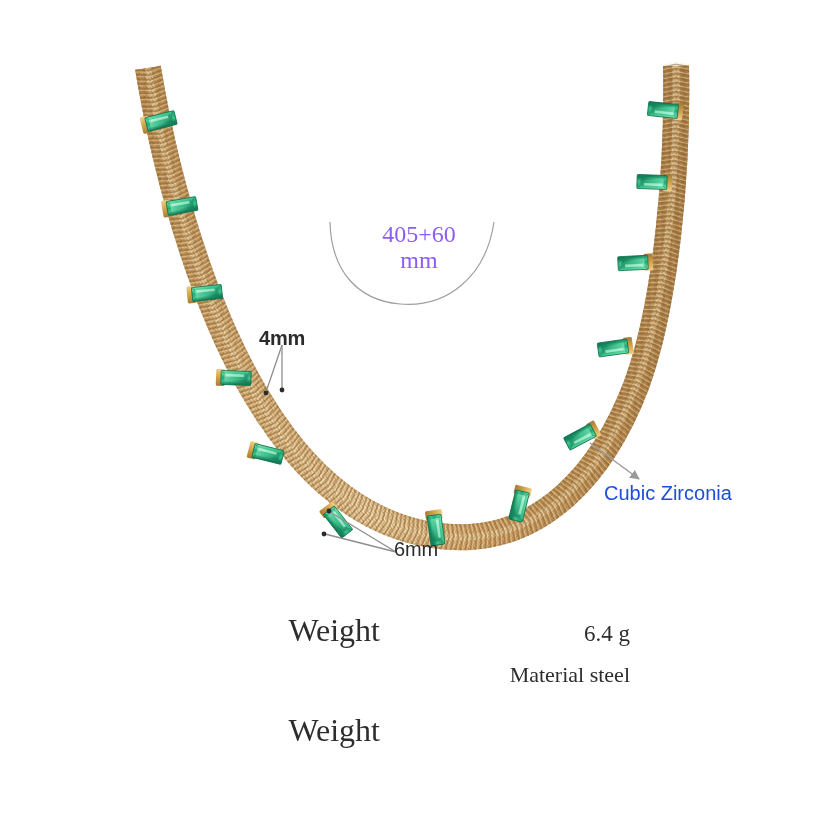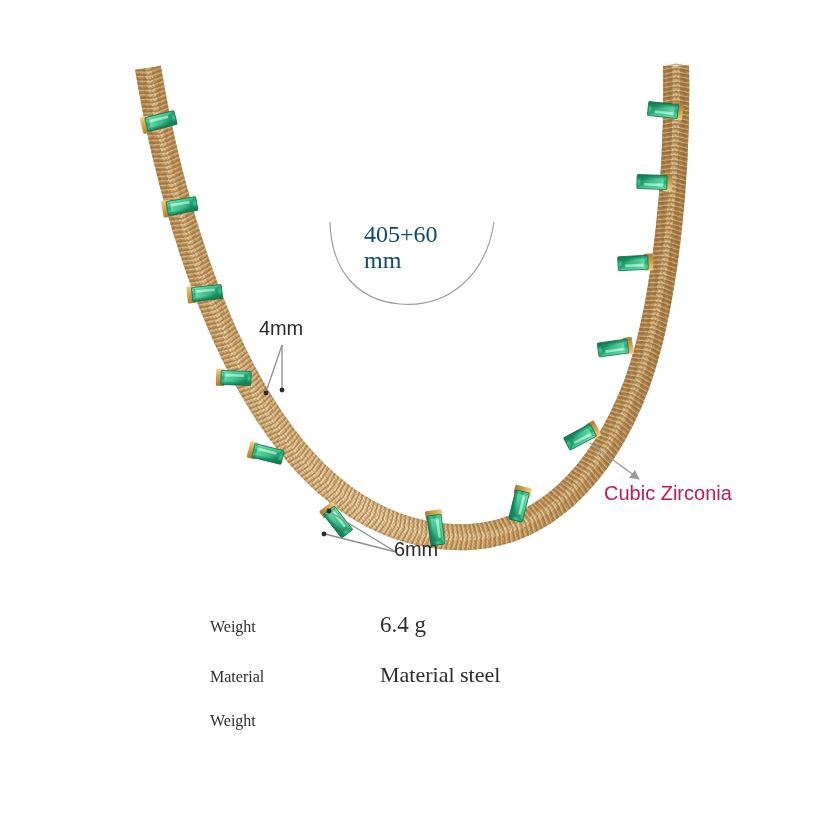--- a/index.html
+++ b/index.html
@@ -33,62 +33,63 @@
   .anno {
     position: absolute;
     white-space: pre;
     color: #3a3a3a;
     user-select: none;
   }
   .len-label {
     left: 364px;
     top: 221px;
     width: 110px;
+    text-align: center;
     font-family: "Liberation Serif", serif;
     font-size: 24px;
     line-height: 26px;
-    color: #0c4a6e;
+    color: #8b5cf6;
   }
   .mm-label {
     font-family: "Liberation Sans", sans-serif;
     font-size: 20px;
     color: #2b2b2b;
     letter-spacing: -0.2px;
   }
-  .label-4mm { left: 259px; top: 317px; }
+  .label-4mm { left: 259px; top: 327px; font-weight: bold; }
   .label-6mm { left: 354px; top: 538px; margin-left: 40px; }
   .label-cz {
     left: 604px;
     top: 482px;
     font-family: "Liberation Sans", sans-serif;
     font-size: 20px;
-    color: #be185d;
+    color: #1d4ed8;
   }
   
   #spec-table {
     position: absolute;
     left: 210px;
     top: 612px;
     width: 420px;
   }
   .spec-row {
     display: flex;
     align-items: baseline;
     height: 50px;
   }
   .spec-key {
     width: 170px;
-    text-align: left;
+    text-align: right;
     font-family: "Liberation Serif", serif;
-    font-size: 16px;
+    font-size: 32px;
     color: #2d2d2d;
   }
   .spec-val {
     flex: 1;
-    text-align: left;
+    text-align: right;
     font-family: "Liberation Serif", serif;
     font-size: 22px;
     color: #2d2d2d;
   }
   .spec-row.r1 .spec-val { font-size: 23px; }
 </style>
 </head>
 <body>
 
 <div id="stage">
@@ -844,21 +845,20 @@
   <div class="anno mm-label label-6mm">6mm</div>
 
   <div class="anno label-cz">Cubic Zirconia</div>
 
   <div id="spec-table">
     <div class="spec-row r1">
       <div class="spec-key">Weight</div>
       <div class="spec-val">6.4 g</div>
     </div>
     <div class="spec-row r2">
-      <div class="spec-key">Material</div>
       <div class="spec-val">Material steel</div>
     </div>
     <div class="spec-row r3">
       <div class="spec-key">Weight</div>
     </div>
   </div>
 
 </div>
 
 </body></html>

